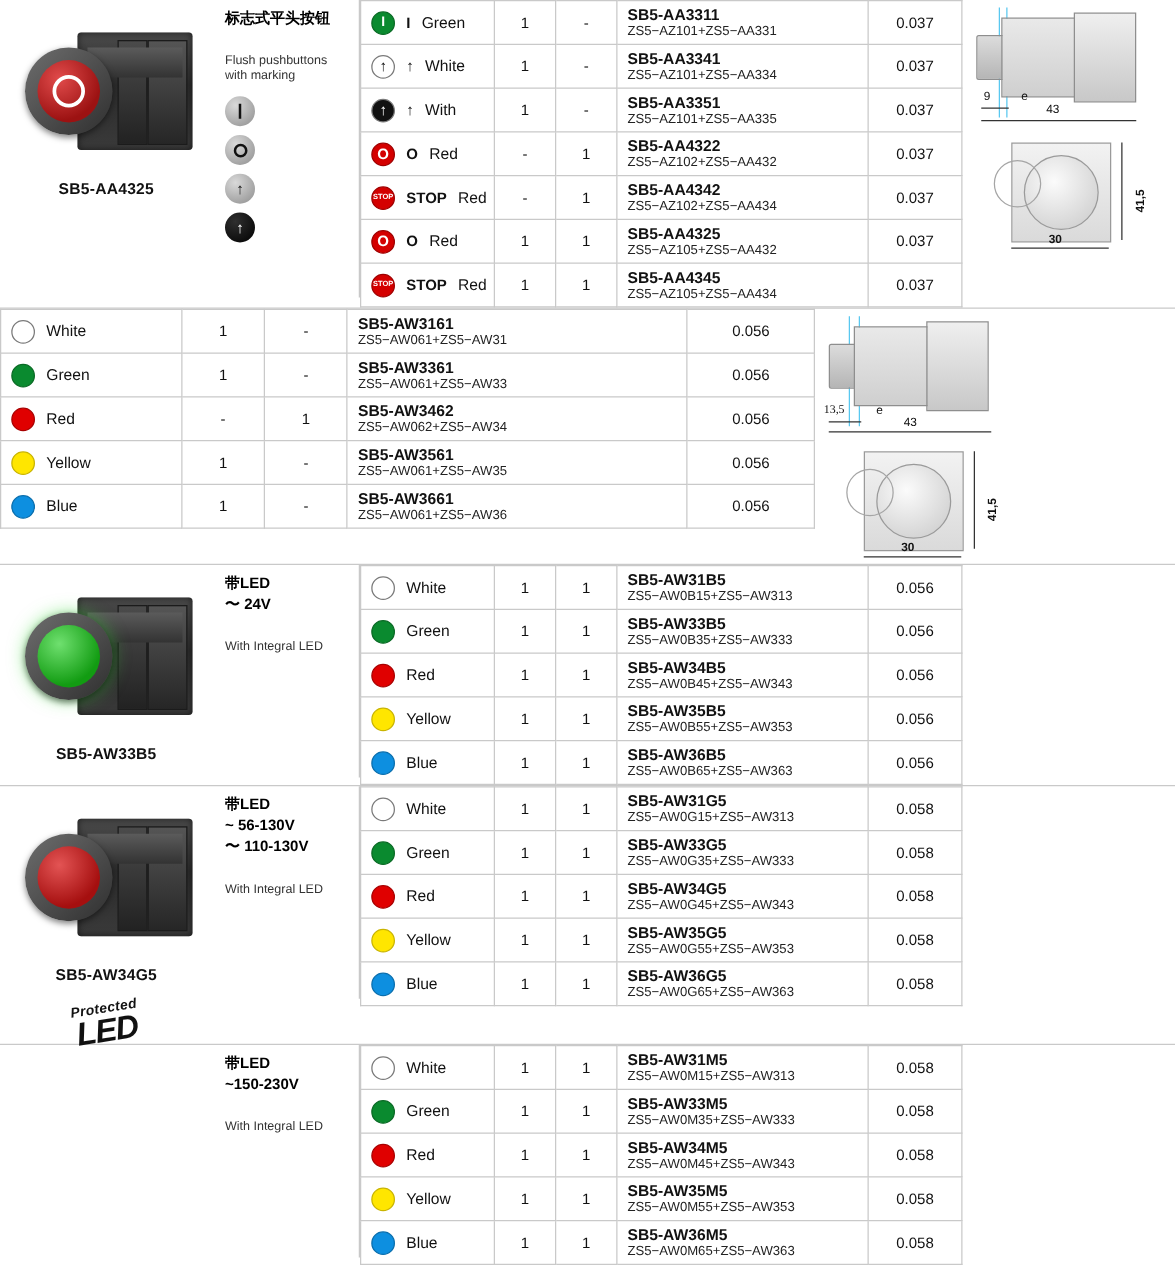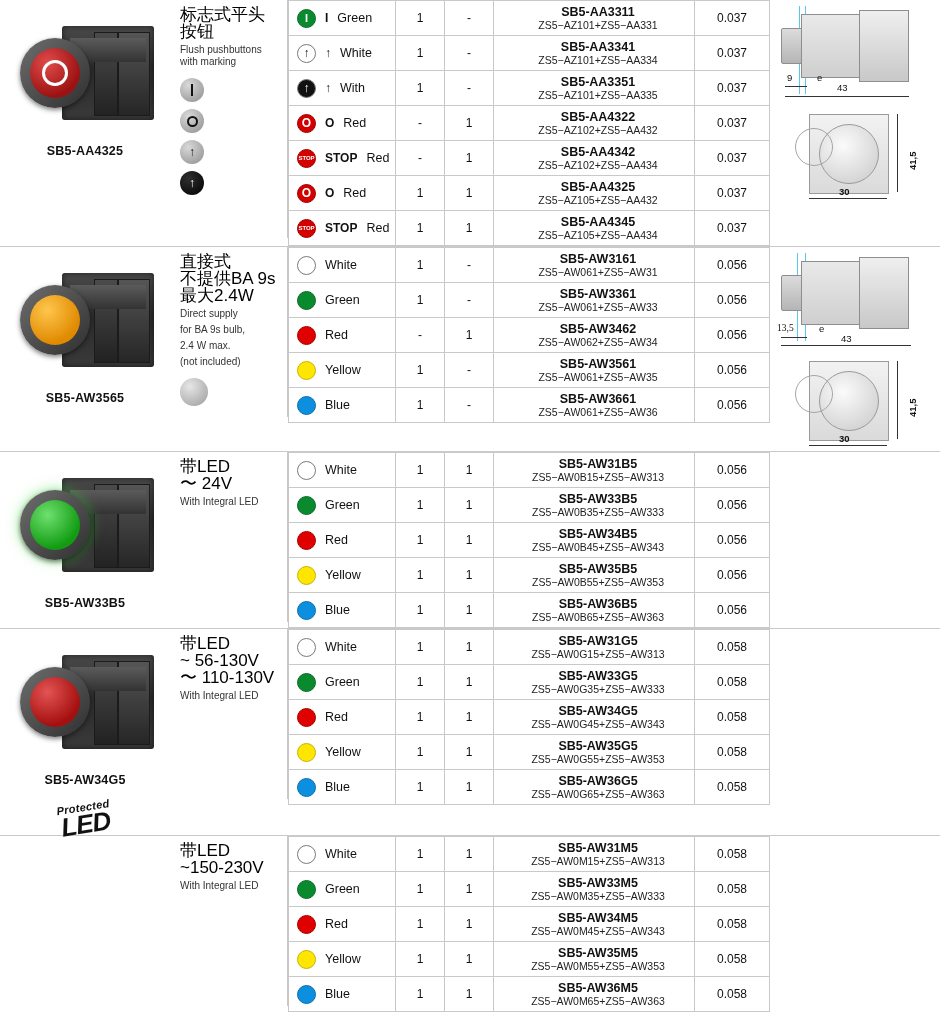--- a/index.html
+++ b/index.html
@@ -36,22 +36,22 @@
   .cap.red2{background:radial-gradient(circle at 35% 30%,#e35454,#a50f0f 70%);}
   .cap .ring{position:absolute;left:12px;top:12px;width:26px;height:26px;border-radius:50%;border:3px solid #fff;box-sizing:border-box;}
   .glow-g{position:absolute;left:14px;top:34px;width:62px;height:62px;border-radius:50%;box-shadow:0 0 14px 4px rgba(60,220,60,.55);}
 
   .protected{margin-top:14px;transform:rotate(-9deg);text-align:center;}
   .protected .p1{font-size:11px;font-style:italic;font-weight:bold;letter-spacing:.3px;}
   .protected .p2{font-size:26px;font-weight:bold;font-style:italic;letter-spacing:-1px;line-height:22px;}
 
   
   .desc-col{width:118px;flex:0 0 118px;padding:6px 6px 6px 10px;border-right:1px solid #c9c9c9;box-sizing:border-box;min-height:100px;}
-  .desc-cn{font-size:17px;line-height:17px;color:#000;}
-  .desc-en{font-size:10px;line-height:12px;color:#333;margin-top:4px;}
+  .desc-cn{font-size:12px;line-height:17px;color:#000;font-weight:bold;}
+  .desc-en{font-size:10px;line-height:12px;color:#333;margin-top:20px;}
   .desc-sym{margin-top:10px;display:flex;flex-direction:column;gap:7px;align-items:flex-start;}
   .sym{width:24px;height:24px;border-radius:50%;background:radial-gradient(circle at 35% 30%,#d9d9d9,#8d8d8d);display:flex;align-items:center;justify-content:center;color:#111;font-size:13px;font-weight:bold;}
   .sym.dark{background:radial-gradient(circle at 35% 30%,#2f2f2f,#000);color:#fff;}
   .sym.plain{background:radial-gradient(circle at 35% 30%,#e6e6e6,#9b9b9b);}
   .sym .bar{width:2px;height:12px;background:#111;}
   .sym .circ{width:11px;height:11px;border:2px solid #111;border-radius:50%;box-sizing:border-box;}
 
   
   table.tbl{border-collapse:collapse;width:652px;table-layout:fixed;}
   table.tbl td{border:1px solid #c9c9c9;padding:0;vertical-align:middle;height:34px;}
@@ -70,21 +70,21 @@
   .dot.greenmark{background:#0a8a2f;border-color:#0a6a25;color:#fff;font-size:11px;font-weight:bold;}
   .dot.white-s{background:#fff;color:#111;}
   .dot.black-s{background:#111;color:#fff;}
   .dot.redstop{background:#d40000;border-color:#9e0000;color:#fff;font-size:6px;font-weight:bold;}
   .dot.redo{background:#d40000;border-color:#9e0000;color:#fff;font-size:12px;font-weight:bold;}
   .arrow-up{font-size:12px;line-height:12px;}
   .lbl{font-size:12.5px;}
   .lbl.mark{font-weight:bold;font-size:12px;}
   .ref1{font-weight:bold;font-size:12.5px;line-height:14px;}
   .ref2{font-size:10.5px;line-height:12px;color:#222;}
-  .refcell{padding:2px 0 2px 0;text-align:center;}
+  .refcell{padding:2px 0 2px 0;}
 
   
   .dims{width:170px;flex:0 0 170px;position:relative;padding-top:6px;}
   .dimbox{position:relative;width:160px;height:96px;margin:0 auto;}
   .dimbox2{position:relative;width:160px;height:96px;margin:6px auto 0;font-weight:bold;}
   .mech{position:absolute;left:26px;top:8px;width:58px;height:62px;background:linear-gradient(180deg,#e9e9e9,#cfcfcf);border:1px solid #8e8e8e;}
   .mech2{position:absolute;left:84px;top:4px;width:48px;height:70px;background:linear-gradient(180deg,#efefef,#c8c8c8);border:1px solid #8e8e8e;}
   .mech3{position:absolute;left:6px;top:22px;width:22px;height:34px;background:linear-gradient(180deg,#dcdcdc,#b5b5b5);border:1px solid #8e8e8e;border-radius:2px 0 0 2px;}
   .blueline{position:absolute;top:0;width:1px;height:88px;background:#59c8f0;}
   .dimline{position:absolute;height:1px;background:#333;}
@@ -284,44 +284,21 @@
         <div class="dimvert" style="left:122px;top:6px;height:78px;"></div>
         <div class="dimtxt rot" style="left:132px;top:62px;">41,5</div>
         <div class="dimline" style="left:34px;top:90px;width:78px;"></div>
         <div class="dimtxt" style="left:64px;top:78px;">30</div>
       </div>
     </div>
   </div>
   <div class="sep"></div>
 
   <div class="section">
-    <div class="photo-col">
-      <div class="photo">
-        <div class="body-blk">
-            <div class="ct"></div>
-            <div class="ct2"></div>
-          </div>
-        <div class="collar"></div>
-        <div class="cap amber"></div>
-      </div>
-      <div class="prod-label">SB5-AW3565</div>
-    </div>
-
-    <div class="desc-col" style="min-height:170px">
-      <div class="desc-cn">直接式</div>
-      <div class="desc-cn">不提供BA 9s</div>
-      <div class="desc-cn">最大2.4W</div>
-      <div class="desc-en">Direct supply</div>
-      <div class="desc-en">for BA 9s bulb,</div>
-      <div class="desc-en">2.4 W max.</div>
-      <div class="desc-en">(not included)</div>
-      <div class="desc-sym">
-        <div class="sym plain" style="width:28px;height:28px;"></div>
-      </div>
-    </div>
+
 
     <table class="tbl">
       <tbody>
           <tr>
         <td class="c-color">
               <div class="colorcell">
                 <span class="dot white"></span>
                 <span class="lbl">White</span>
               </div>
             </td>

